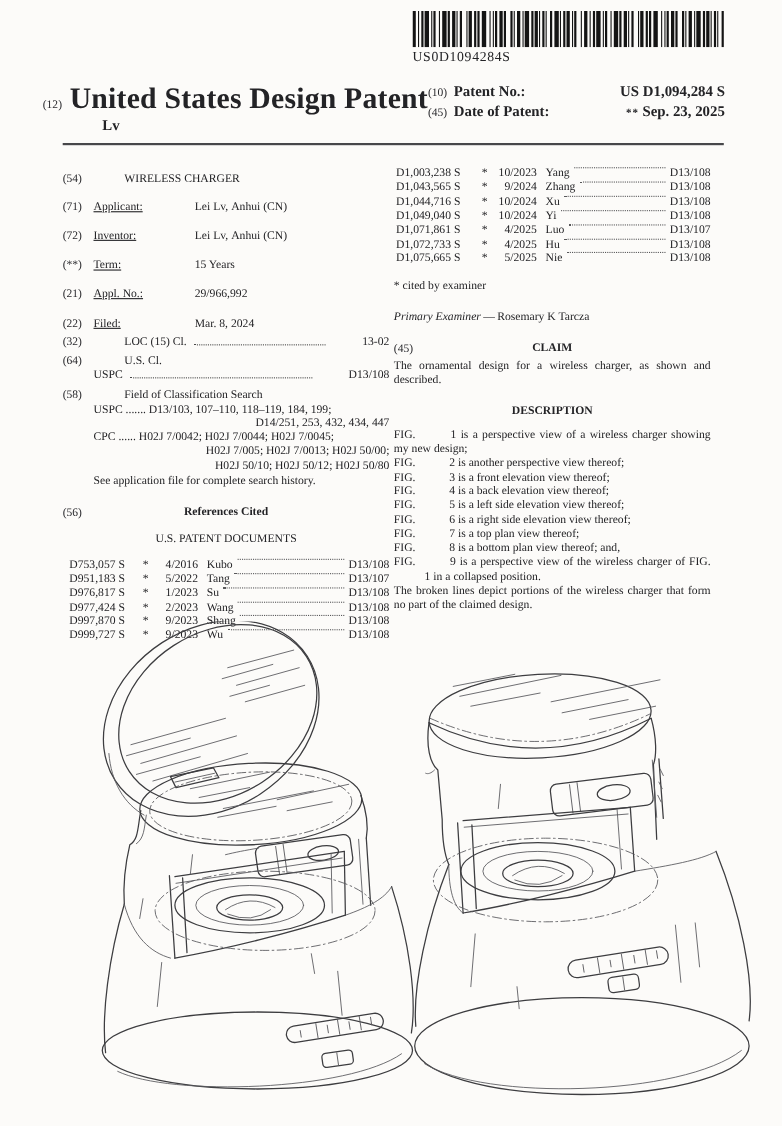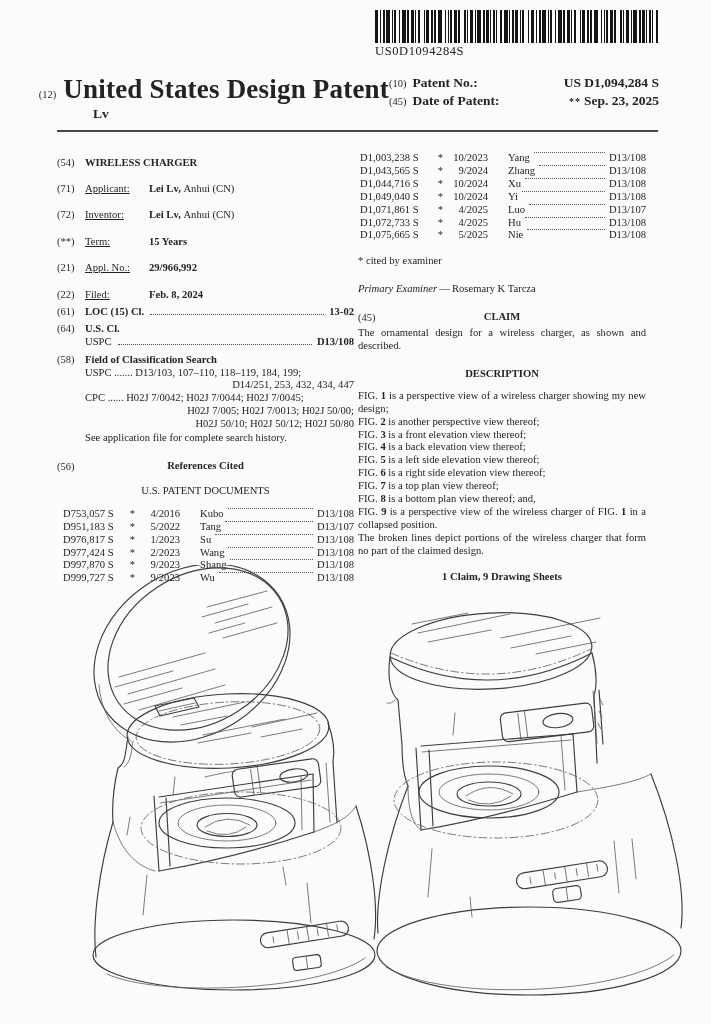--- a/index.html
+++ b/index.html
@@ -2,21 +2,21 @@
 <html><head>
 <meta charset="utf-8">
 <style>
   * { margin:0; padding:0; box-sizing:border-box; }
   html,body { width:711px; height:1024px; }
   body {
     position:relative; overflow:hidden;
     background:#fcfbf9; color:#232326;
     font-family:"Liberation Serif", serif;
   }
-  .b { font-weight:bold; }
+  .b { font-weight:normal;margin-left:28px; }
   .i { font-style:italic; }
 
   
   .barcode-wrap { position:absolute; top:10px; left:375px; width:286px; }
   .barcode-svg { width:284px; height:33px; display:block; }
   .barcode-text { font-size:12.5px; letter-spacing:.6px; margin-top:1px; }
 
   
   .header { position:absolute; top:74px; left:57px; width:602px; display:flex; }
   .header-left { width:332px; }
@@ -52,21 +52,21 @@
   .center-head { position:relative; text-align:center; font-weight:bold; margin-top:15px; }
   .center-head .code { position:absolute; left:0; top:1px; font-weight:normal; }
   .center-sub { text-align:center; margin-top:12px; }
 
   .ref-rows { margin-top:10px; }
   .ref-row { display:flex; align-items:flex-start; padding-left:6px; }
   .ref-no { width:63px; flex:none; }
   .col-r .ref-row { padding-left:2px; }
   .col-r .ref-no { width:74px; }
   .ref-star { width:13px; flex:none; text-align:center; }
-  .ref-date { width:41px; flex:none; text-align:right; margin-right:20px; }
+  .ref-date { width:41px; flex:none; text-align:right; margin-right:8px; }
   .ref-leader { flex:1; border-bottom:1.3px dotted #58585a; margin:0 4px 2px 4px; }
 
   .cited-note { margin-top:13px; }
   .examiner { margin-top:15px; }
   .claim-text { margin-top:3px; text-align:justify; }
   .desc-wrap { margin-top:9px; }
   .desc-line { text-align:justify; }
   .broken-note { text-align:justify; }
   .footer-note { text-align:center; font-weight:bold; margin-top:13px; }
 
@@ -137,24 +137,24 @@
       <span class="b">15 Years</span>
     </div>
     <div class="f-row mt14">
       <span class="code w27">(21)</span>
       <span class="lbl">Appl. No.:</span>
       <span class="b">29/966,992</span>
     </div>
     <div class="f-row mt14">
       <span class="code w27">(22)</span>
       <span class="lbl">Filed:</span>
-      <span class="b">Feb. 8, 2024</span>
+      <span class="b">Mar. 8, 2024</span>
     </div>
     <div class="f-row mt5">
-      <span class="code w27">(61)</span>
+      <span class="code w27">(32)</span>
       <span class="b">LOC (15) Cl.</span>
       <span class="leader"></span>
       <span class="b">13-02</span>
     </div>
     <div class="f-row mt5">
       <span class="code w27">(64)</span>
       <span class="b">U.S. Cl.</span>
     </div>
     <div class="f-row">
       <span class="code w27"></span>
@@ -313,21 +313,20 @@
         <p class="desc-line"><span>FIG. </span><span class="b">3</span><span> is a front elevation view thereof;</span></p>
         <p class="desc-line"><span>FIG. </span><span class="b">4</span><span> is a back elevation view thereof;</span></p>
         <p class="desc-line"><span>FIG. </span><span class="b">5</span><span> is a left side elevation view thereof;</span></p>
         <p class="desc-line"><span>FIG. </span><span class="b">6</span><span> is a right side elevation view thereof;</span></p>
         <p class="desc-line"><span>FIG. </span><span class="b">7</span><span> is a top plan view thereof;</span></p>
         <p class="desc-line"><span>FIG. </span><span class="b">8</span><span> is a bottom plan view thereof; and,</span></p>
         <p class="desc-line"><span>FIG. </span><span class="b">9</span><span> is a perspective view of the wireless charger of FIG. </span><span class="b">1</span><span> in a collapsed position.</span></p>
       </div>
     <div class="broken-note">The broken lines depict portions of the wireless charger that form no part of the claimed design.</div>
 
-    <div class="footer-note">1 Claim, 9 Drawing Sheets</div>
   </div>
 </div>
 
 <div class="figures">
 
   <div class="fig fig-left">
     <svg viewBox="0 0 340 458" aria-hidden="true">
       <g class="s">
 
         <ellipse cx="137" cy="88" rx="104" ry="82" transform="rotate(-33 137 88)"></ellipse>

